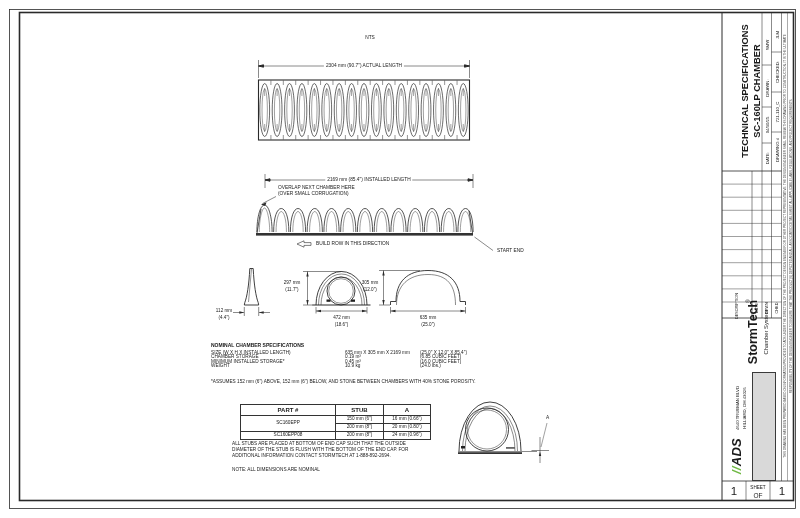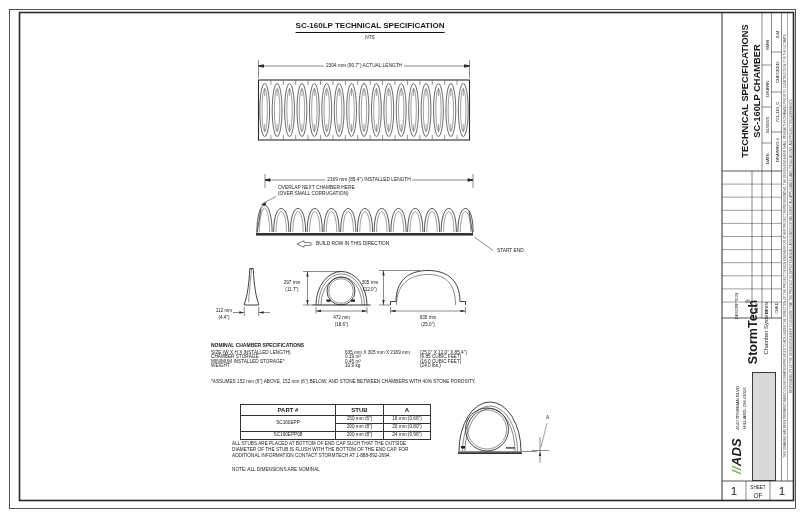--- a/index.html
+++ b/index.html
@@ -290,21 +290,20 @@
       <line x1="762" y1="171" x2="762" y2="318"></line>
       <line x1="771.5" y1="171" x2="771.5" y2="318"></line>
       <line x1="722" y1="318" x2="781.5" y2="318" stroke-width="0.8"></line>
 
       <line x1="722" y1="481" x2="793.5" y2="481" stroke-width="0.8"></line>
       <line x1="746" y1="481" x2="746" y2="500.5"></line>
       <line x1="770" y1="481" x2="770" y2="500.5"></line>
     </g>
   </svg>
 
-  <div class="c b f80 title-underline" style="left:370px;top:21px;">SC-160LP TECHNICAL SPECIFICATION</div>
   <div class="c f48" style="left:370px;top:34.5px;">NTS</div>
 
   <div class="dim" style="left:364px;top:62.8px;">2304 mm (90.7") ACTUAL LENGTH</div>
   <div class="dim" style="left:369px;top:176.8px;">2169 mm (85.4") INSTALLED LENGTH</div>
 
   <div class="txt f48" style="left:278px;top:184.5px;">OVERLAP NEXT CHAMBER HERE</div>
   <div class="txt f48" style="left:278px;top:191px;">(OVER SMALL CORRUGATION)</div>
   <div class="txt f48" style="left:316px;top:241.3px;">BUILD ROW IN THIS DIRECTION</div>
   <div class="txt f48" style="left:497px;top:248px;">START END</div>
 

